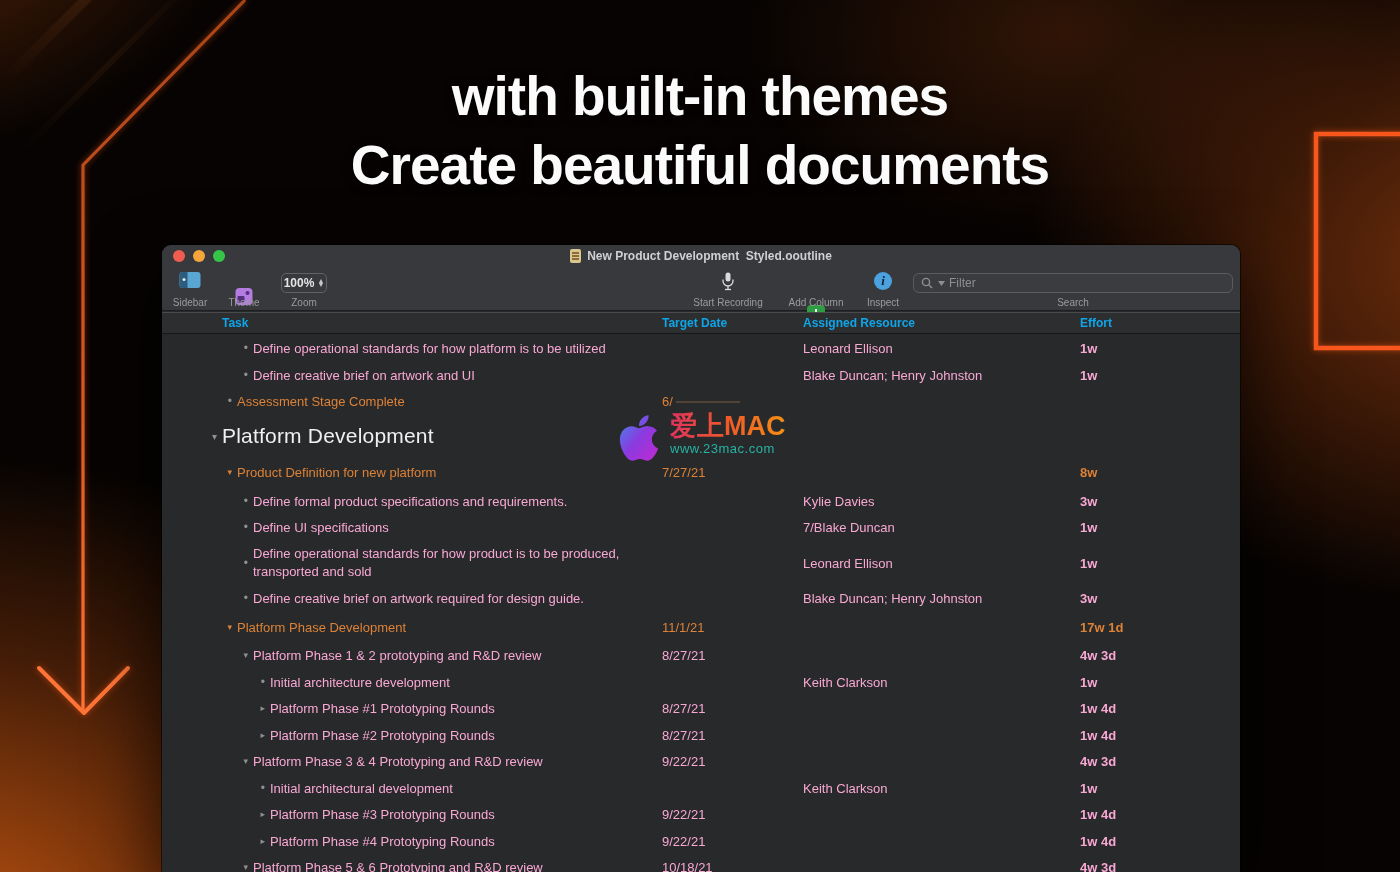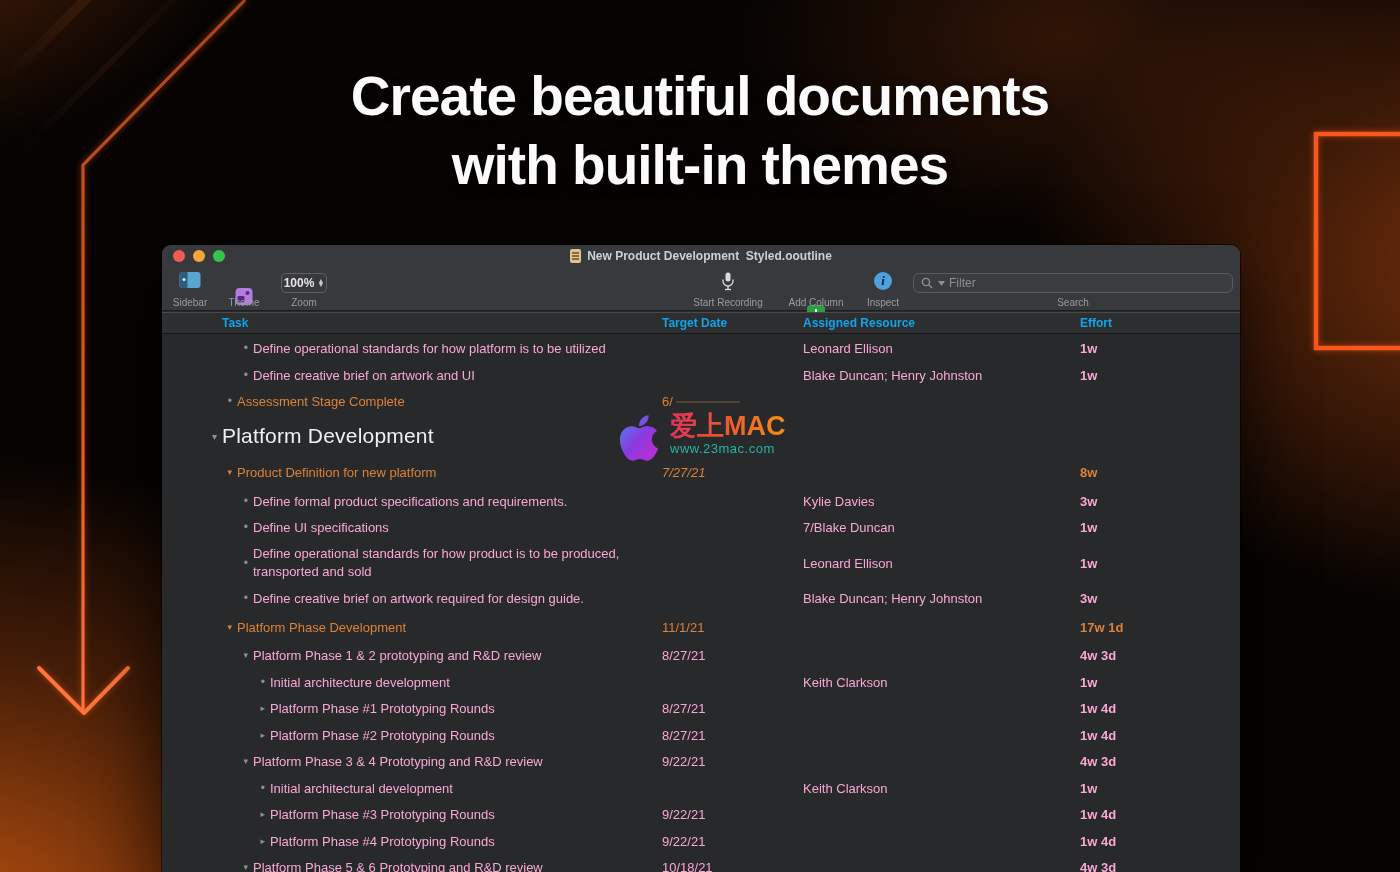--- a/index.html
+++ b/index.html
@@ -124,22 +124,22 @@
   <g filter="url(#glow)">
     <polyline points="245,0 83,165 83,711" fill="none" stroke="url(#arrowGrad)" stroke-width="3.2" stroke-linejoin="round"></polyline>
     <polyline points="39,668 84,713 128,668" fill="none" stroke="#ff7434" stroke-width="4" stroke-linecap="round" stroke-linejoin="round"></polyline>
   </g>
   <g filter="url(#glow)">
     <rect x="1316" y="134" width="170" height="214" fill="none" stroke="#f8571f" stroke-width="4.5"></rect>
   </g>
 </svg>
 
 <div class="hero">
+  <div>with built-in themes</div>
   <div>Create beautiful documents</div>
-  <div>with built-in themes</div>
 </div>
 
 <div class="window">
   <div class="chrome">
     <div class="titlebar">
       <div class="lights">
         <div class="light" style="background:#f15c51"></div>
         <div class="light" style="background:#f4a63c"></div>
         <div class="light" style="background:#35c648"></div>
       </div>
@@ -220,21 +220,21 @@
         <span class="cell task" style="left: 75px;">Assessment Stage Complete</span>
         <span class="cell date" style="left: 500px;"><span>6/</span><span class="dash"></span></span>
       </div>
       <div class="row heading" style="height: 42px;">
         <span class="marker" style="left: 60px;">▾</span>
         <span class="cell task" style="left: 60px;">Platform Development</span>
       </div>
       <div class="row group orange" style="height: 31px;">
         <span class="marker tri-orange" style="left: 75px;">▾</span>
         <span class="cell task" style="left: 75px;">Product Definition for new platform</span>
-        <span class="cell date" style="left: 500px; font-style: italic;"><span>7/27/21</span></span>
+        <span class="cell date" style="left: 500px;"><span>7/27/21</span></span>
         <span class="cell effort" style="left: 918px;">8w</span>
       </div>
       <div class="row item" style="height: 26.5px;">
         <span class="marker bullet" style="left: 91px;">•</span>
         <span class="cell task" style="left: 91px; text-align: center;">Define formal product specifications and requirements.</span>
         <span class="cell resource" style="left: 641px;">Kylie Davies</span>
         <span class="cell effort" style="left: 918px;">3w</span>
       </div>
       <div class="row item" style="height: 26.5px;">
         <span class="marker bullet" style="left: 91px;">•</span>

